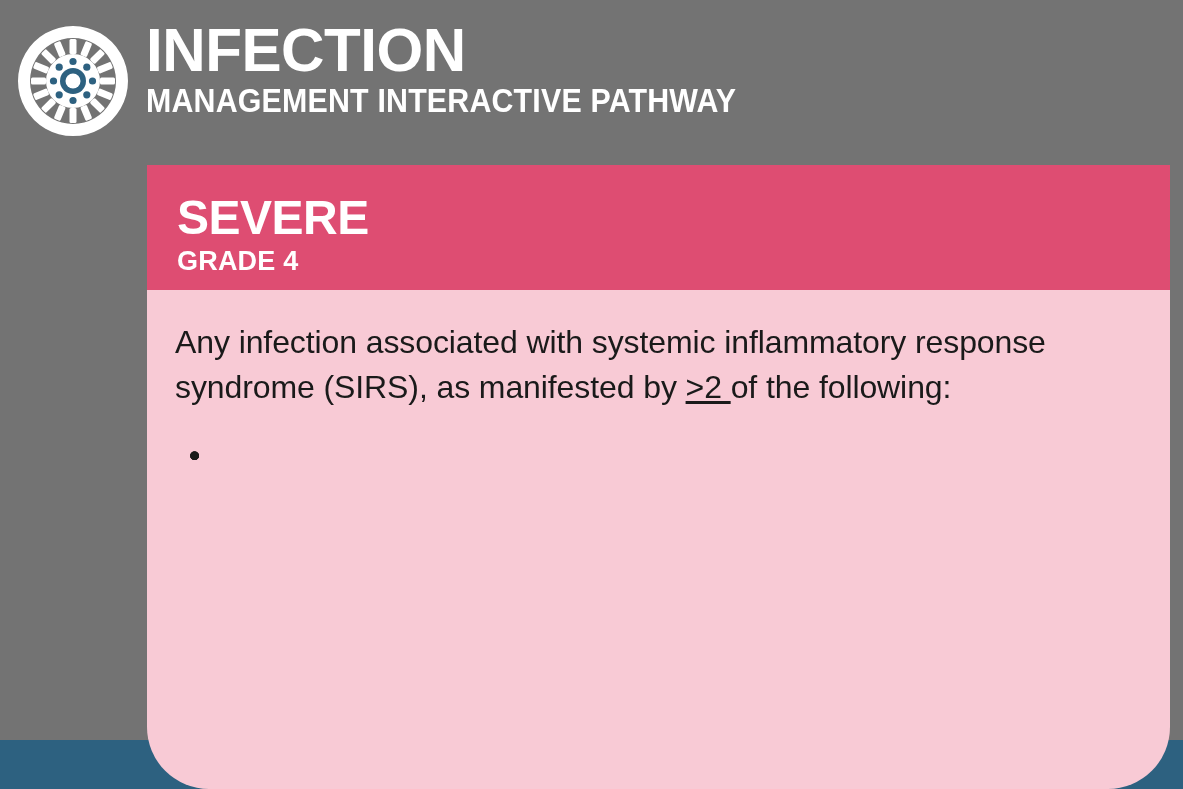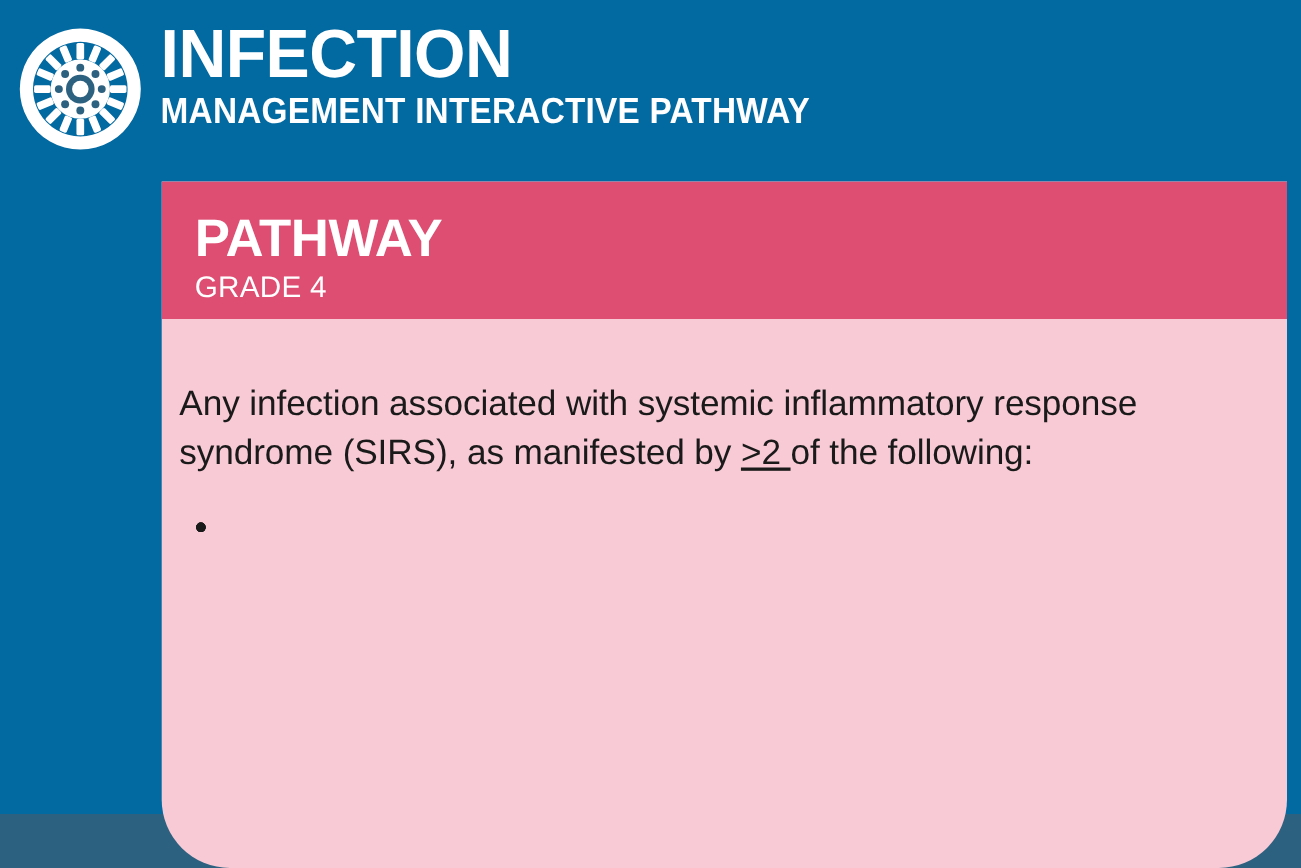--- a/index.html
+++ b/index.html
@@ -2,21 +2,21 @@
 <html><head>
 <meta charset="utf-8">
 <style>
   * { margin:0; padding:0; box-sizing:border-box; }
   html, body {
     width:1183px; height:789px;
     overflow:hidden;
     background:#2d6180;
     font-family:"Liberation Sans", sans-serif;
   }
-  #root { position:relative; width:1183px; height:740px; background:#0369a1; }
+  #root { position:relative; width:1183px; height:740px; background:#737373; }
 
   
   .brand { position:absolute; left:0; top:0; width:1183px; height:150px; }
   .brand-logo { position:absolute; left:14px; top:22px; width:118px; height:118px; }
   .brand-text { position:absolute; left:146px; top:18px; }
   .brand-title {
     font-size:62px; font-weight:900; color:#ffffff;
     letter-spacing:-0.5px; line-height:64px;
     font-family:"Liberation Sans", sans-serif;
     transform:scaleX(0.97); transform-origin:left center;
@@ -39,25 +39,25 @@
   .card-header {
     background:#de4d72;
     height:125px;
     padding:28px 0 0 30px;
   }
   .severity-name {
     font-size:48px; font-weight:900; color:#ffffff;
     line-height:50px; letter-spacing:-0.5px;
   }
   .severity-grade {
-    font-size:27px; font-weight:400; color:#ffffff;
+    font-size:27px; font-weight:700; color:#ffffff;
     line-height:30px; margin-top:3px; letter-spacing:0.2px;
   }
 
-  .card-body { padding:30px 28px 0 16px;margin-top:24px; }
+  .card-body { padding:30px 28px 0 28px; }
   .intro {
     font-size:32px; font-weight:400; color:#1a1a1a;
     line-height:45px; letter-spacing:-0.1px;
   }
   .intro u { text-decoration:underline; text-underline-offset:3px; }
 
   .criteria { list-style:none; margin-top:22px; }
   .criteria li {
     position:relative;
     font-size:32px; font-weight:400; color:#1a1a1a;
@@ -124,21 +124,21 @@
 
     <div class="brand-text">
       <div class="brand-title">INFECTION</div>
       <div class="brand-sub">MANAGEMENT INTERACTIVE PATHWAY</div>
     </div>
   </div>
 
   <div class="card">
 
     <div class="card-header">
-      <div class="severity-name">PATHWAY</div>
+      <div class="severity-name">SEVERE</div>
       <div class="severity-grade">GRADE 4</div>
     </div>
 
     <div class="card-body">
       <p class="intro">
         <span>Any infection associated with systemic inflammatory response syndrome (SIRS), as manifested by </span><u>&gt;2 </u><span>of the following:</span>
       </p>
 
       <ul class="criteria" id="criteria-list">
           <li><span class="bullet">•</span></li>

